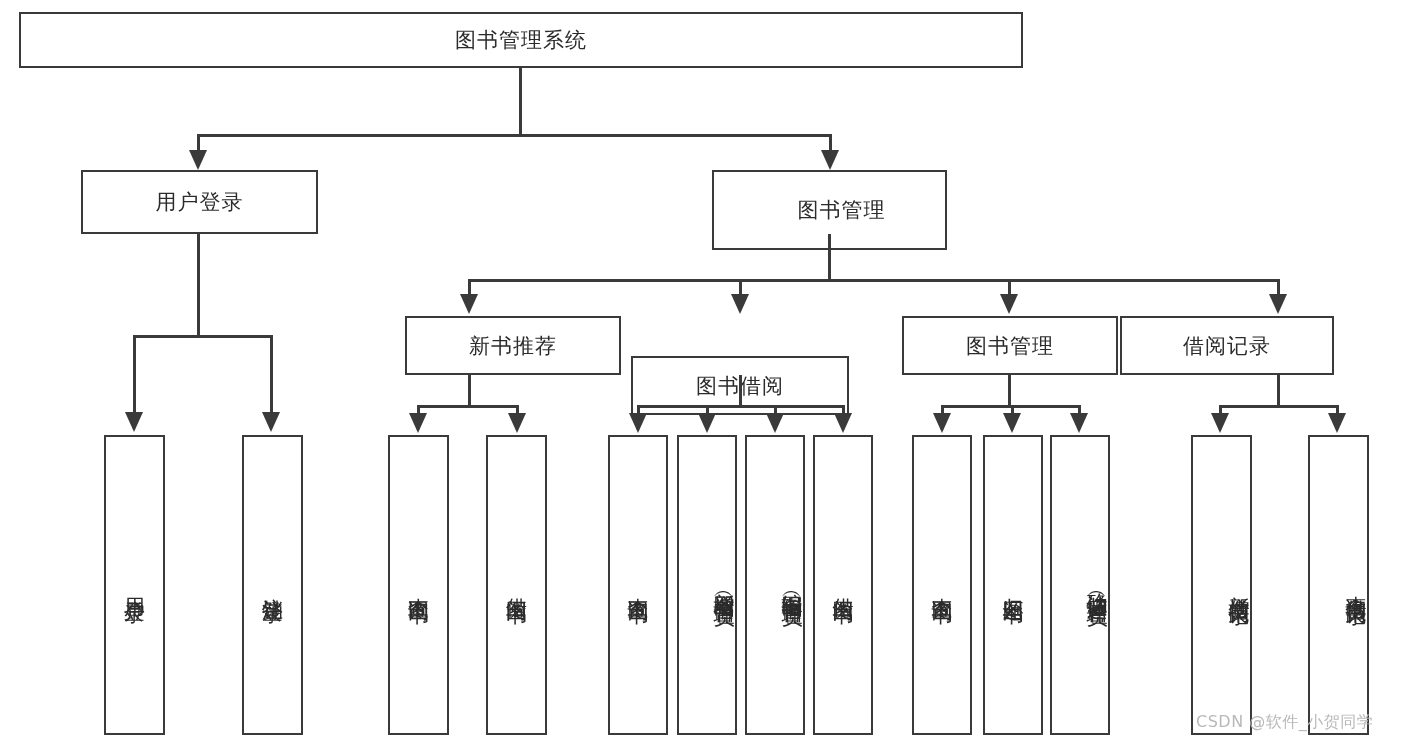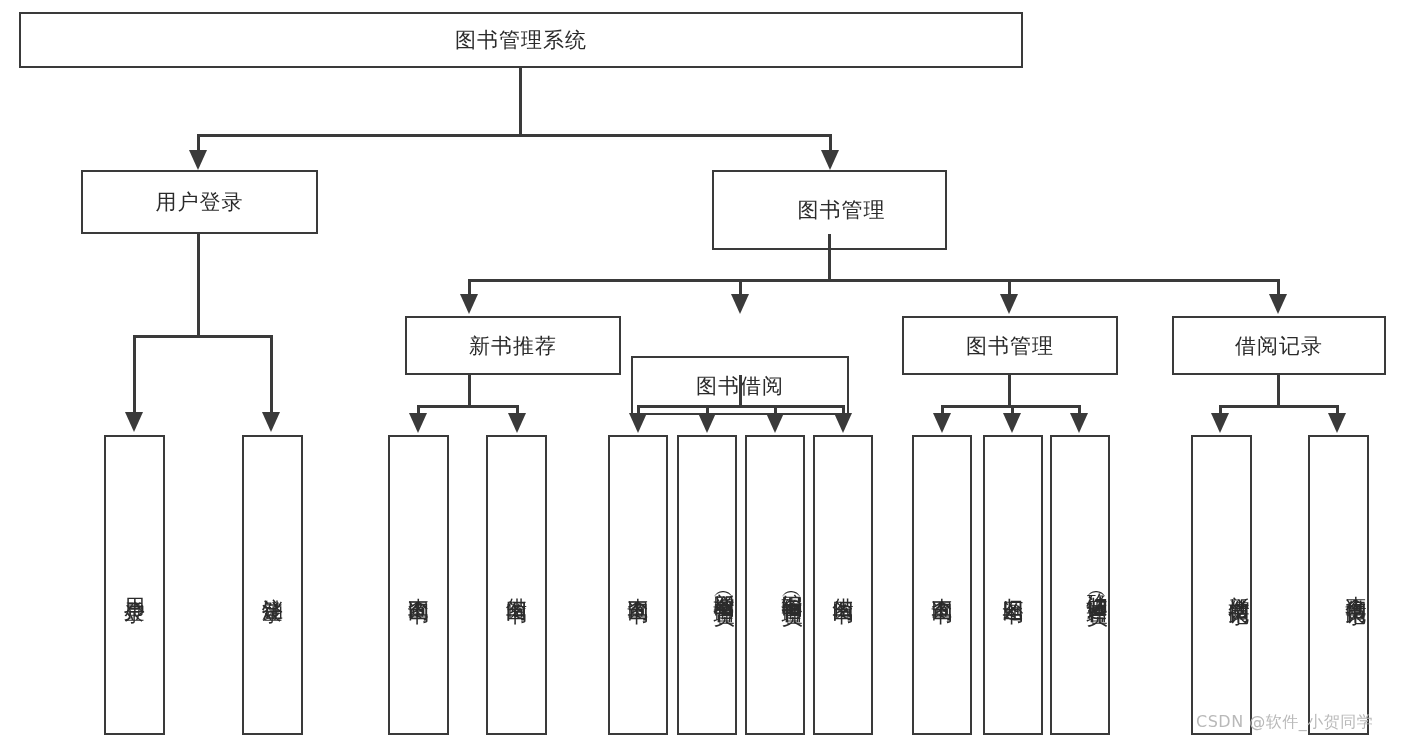--- a/index.html
+++ b/index.html
@@ -98,21 +98,21 @@
   <div class="line vline" style="left:739px; top:279px; height:18px;"></div>
   <div class="arrow" style="left:731px; top:294px;"></div>
   <div class="line vline" style="left:1008px; top:279px; height:18px;"></div>
   <div class="arrow" style="left:1000px; top:294px;"></div>
   <div class="line vline" style="left:1277px; top:279px; height:18px;"></div>
   <div class="arrow" style="left:1269px; top:294px;"></div>
 
   <div class="node h" id="n-new-book-recommend" style="left: 362px; top: 316px; width: 216px; height: 59px; margin-left: 43px;">新书推荐</div>
   <div class="node h" id="n-book-borrow" style="left: 631px; top: 316px; width: 218px; height: 59px; margin-top: 40px;">图书借阅</div>
   <div class="node h" id="n-current-borrow" style="left: 902px; top: 316px; width: 216px; height: 59px;">图书管理</div>
-  <div class="node h" id="n-borrow-record" style="left: 1172px; top: 316px; width: 214px; height: 59px;">借阅记录</div>
+  <div class="node h" id="n-borrow-record" style="left: 1120px; top: 316px; width: 214px; height: 59px;">借阅记录</div>
 
   <div class="line vline" style="left:468px; top:375px; height:33px;"></div>
   <div class="line hline" style="left:417px; top:405px; width:102px;"></div>
   <div class="line vline" style="left:417px; top:405px; height:11px;"></div>
   <div class="arrow" style="left:409px; top:413px;"></div>
   <div class="line vline" style="left:516px; top:405px; height:11px;"></div>
   <div class="arrow" style="left:508px; top:413px;"></div>
 
   <div class="line vline" style="left:739px; top:375px; height:33px;"></div>
   <div class="line hline" style="left:637px; top:405px; width:208px;"></div>

